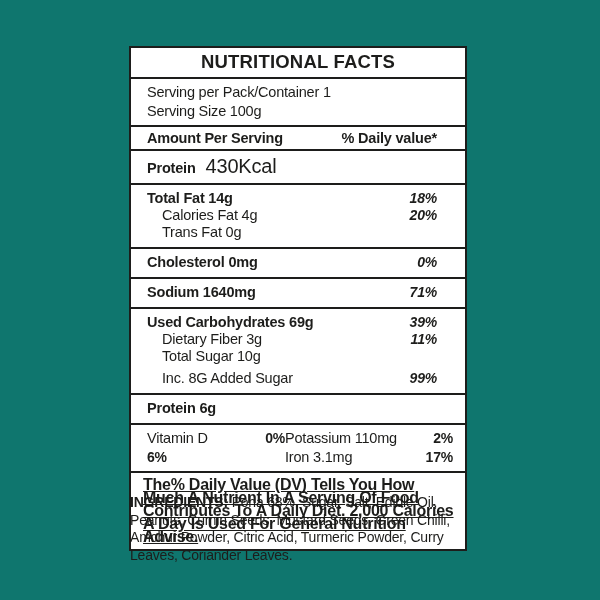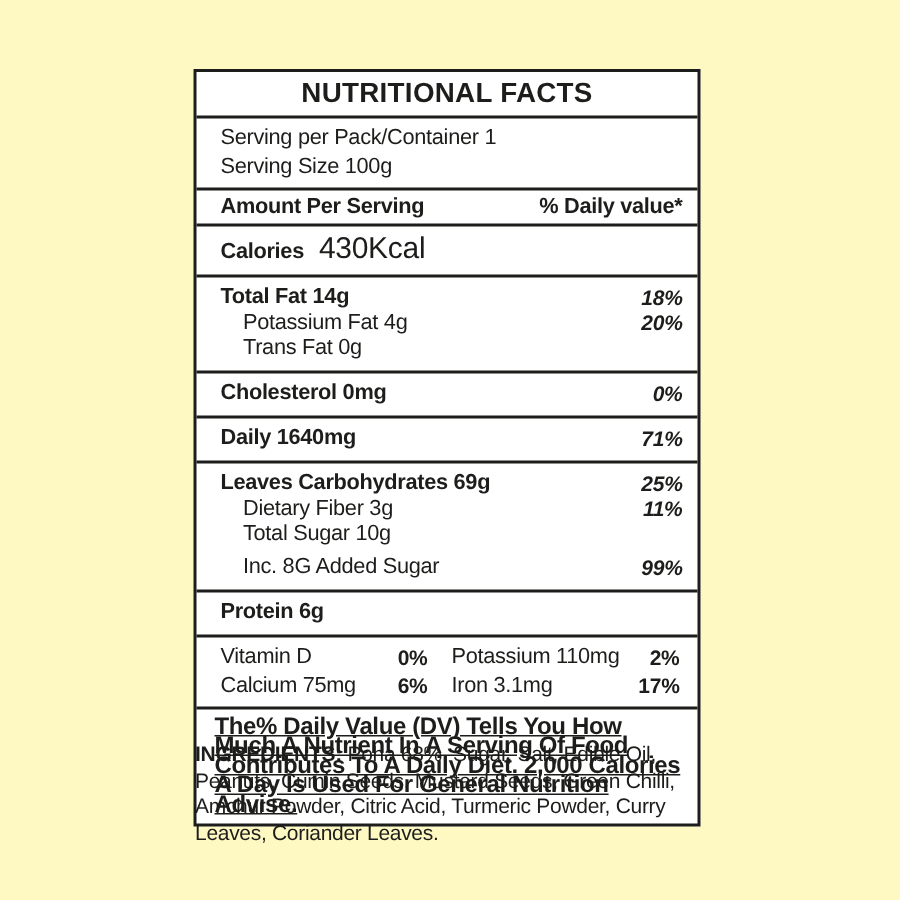--- a/index.html
+++ b/index.html
@@ -3,29 +3,29 @@
 <meta charset="utf-8">
 <style>
   * { margin:0; padding:0; box-sizing:border-box; }
   html,body { width:600px; height:600px; }
   body {
     background:#ffffff;
     font-family:"Liberation Sans", sans-serif;
     color:#1d1d1b;
     position:relative;
   }
-  .page { position:absolute; inset:0; background:#fef9c3; }
+  .page { position:absolute; inset:0; background:#0f766e; }
 
   .label-box {
     position:absolute;
     left:129px; top:46px; width:338px;
     border:2px solid #1d1d1b;
     background:#fff;
   }
-  .sec { border-bottom:2px solid #1d1d1b; padding:3px 10px 4px 16px; }
+  .sec { border-bottom:2px solid #1d1d1b; padding:3px 28px 4px 16px; }
   .sec:last-child { border-bottom:none; }
 
   .sec-title { text-align:center; padding:3px 6px 4px; }
   .title {
     font-size:18.5px; font-weight:bold; letter-spacing:0.2px;
     font-family:"Liberation Sans", sans-serif;
   }
 
   .sec-serving { padding-top:4px; padding-bottom:4px; }
   .serving-line { font-size:14.5px; line-height:19px; letter-spacing:-0.2px; }
@@ -42,21 +42,20 @@
   .nname { font-size:14.5px; letter-spacing:-0.2px; white-space:nowrap; }
   .b { font-weight:bold; }
   .npct { font-size:14px; font-weight:bold; letter-spacing:-0.2px;font-style:italic; }
   .ind { padding-left:15px; }
   .gap { margin-top:5px; }
 
   .sec-micro { padding-top:4px; padding-bottom:4px; padding-right:12px; }
   .micro-grid {
     display:grid;
     grid-template-columns:138px 1fr;
-    column-gap:16px;
   }
   .mcell { display:flex; justify-content:space-between; line-height:19px; }
   .mname { font-size:14.5px; letter-spacing:-0.2px; white-space:nowrap; }
   .mpct { font-size:14px; font-weight:bold; letter-spacing:-0.2px; }
 
   .sec-foot { padding:5px 10px 6px 12px; }
   .footnote {
     font-size:16px; font-weight:bold; line-height:13px;
     letter-spacing:-0.25px;
     text-decoration:underline;
@@ -84,56 +83,56 @@
       <div class="serving-line">Serving per Pack/Container 1</div>
       <div class="serving-line">Serving Size 100g</div>
     </div>
 
     <div class="sec sec-amount">
       <span class="amount-h">Amount Per Serving</span>
       <span class="dv-h">% Daily value*</span>
     </div>
 
     <div class="sec sec-cal">
-      <span class="cal-label">Calories</span><span class="cal-value">430Kcal</span>
+      <span class="cal-label">Protein</span><span class="cal-value">430Kcal</span>
     </div>
 
     <div class="sec group">
       <div class="nrow">
         <span class="nname b">Total Fat 14g</span>
         <span class="npct">18%</span>
       </div>
       <div class="nrow ind">
-        <span class="nname">Potassium Fat 4g</span>
+        <span class="nname">Calories Fat 4g</span>
         <span class="npct">20%</span>
       </div>
       <div class="nrow ind">
         <span class="nname">Trans Fat 0g</span>
         <span class="npct"></span>
       </div>
     </div>
 
     <div class="sec group">
       <div class="nrow">
         <span class="nname b">Cholesterol 0mg</span>
         <span class="npct">0%</span>
       </div>
     </div>
 
     <div class="sec group">
       <div class="nrow">
-        <span class="nname b">Daily 1640mg</span>
+        <span class="nname b">Sodium 1640mg</span>
         <span class="npct">71%</span>
       </div>
     </div>
 
     <div class="sec group">
       <div class="nrow">
-        <span class="nname b">Leaves Carbohydrates 69g</span>
-        <span class="npct">25%</span>
+        <span class="nname b">Used Carbohydrates 69g</span>
+        <span class="npct">39%</span>
       </div>
       <div class="nrow ind">
         <span class="nname">Dietary Fiber 3g</span>
         <span class="npct">11%</span>
       </div>
       <div class="nrow ind">
         <span class="nname">Total Sugar 10g</span>
         <span class="npct"></span>
       </div>
       <div class="nrow ind gap">
@@ -153,21 +152,20 @@
       <div class="micro-grid">
         <div class="mcell">
           <span class="mname">Vitamin D</span>
           <span class="mpct">0%</span>
         </div>
         <div class="mcell">
           <span class="mname">Potassium 110mg</span>
           <span class="mpct">2%</span>
         </div>
         <div class="mcell">
-          <span class="mname">Calcium 75mg</span>
           <span class="mpct">6%</span>
         </div>
         <div class="mcell">
           <span class="mname">Iron 3.1mg</span>
           <span class="mpct">17%</span>
         </div>
       </div>
     </div>
 
     <div class="sec sec-foot">

